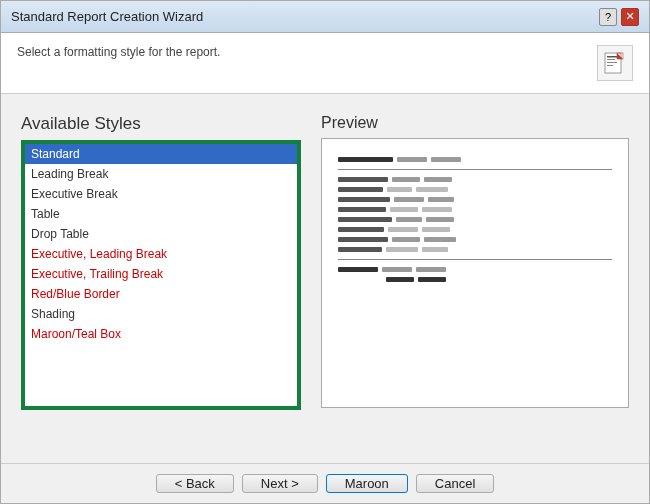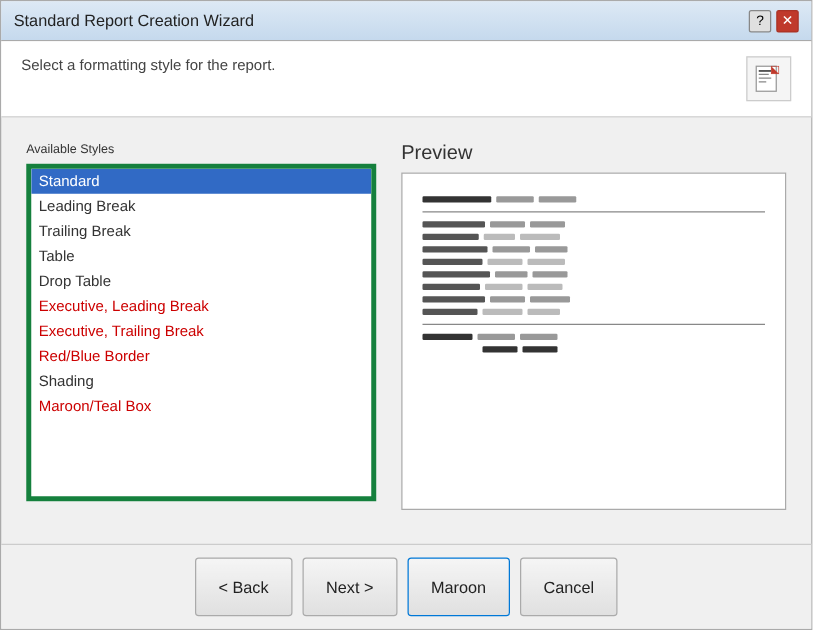--- a/index.html
+++ b/index.html
@@ -106,21 +106,21 @@
       gap: 20px;
     }
 
     .left-panel {
       flex: 0 0 280px;
       display: flex;
       flex-direction: column;
     }
 
     .panel-label {
-      font-size: 10px;
+      font-size: 17px;
       color: #333;
       margin-bottom: 6px;
     }
 
     .styles-list {
       border: 4px solid #15803d;
       background: white;
       flex: 1;
       overflow-y: auto;
       max-height: 270px;
@@ -170,21 +170,21 @@
     .footer {
       border-top: 1px solid #ccc;
       padding: 10px 16px;
       display: flex;
       justify-content: center;
       gap: 8px;
       background: #f0f0f0;
     }
 
     .footer-btn {
-      padding: 15px 18px;
+      padding: 1px 18px;
       font-size: 13px;
       border: 1px solid #aaa;
       background: linear-gradient(to bottom, #f5f5f5, #e0e0e0);
       border-radius: 3px;
       cursor: pointer;
       color: #222;
     }
 
     .footer-btn.primary {
       background: linear-gradient(to bottom, #f5f5f5, #e0e0e0);
@@ -254,21 +254,21 @@
     </div>
 
     <div class="main-area">
 
       <div class="left-panel">
         <div class="panel-label">Available Styles</div>
         <div class="styles-list">
 
         <div class="style-item selected">Standard</div>
             <div class="style-item">Leading Break</div>
-            <div class="style-item">Trailing Break</div>
+            <div class="style-item">Executive Break</div>
             <div class="style-item">Table</div>
             <div class="style-item">Drop Table</div>
             <div class="style-item red-text">Executive, Leading Break</div>
             <div class="style-item red-text">Executive, Trailing Break</div>
             <div class="style-item red-text">Red/Blue Border</div>
             <div class="style-item">Shading</div>
             <div class="style-item red-text">Maroon/Teal Box</div>
           </div>
       </div>
 

